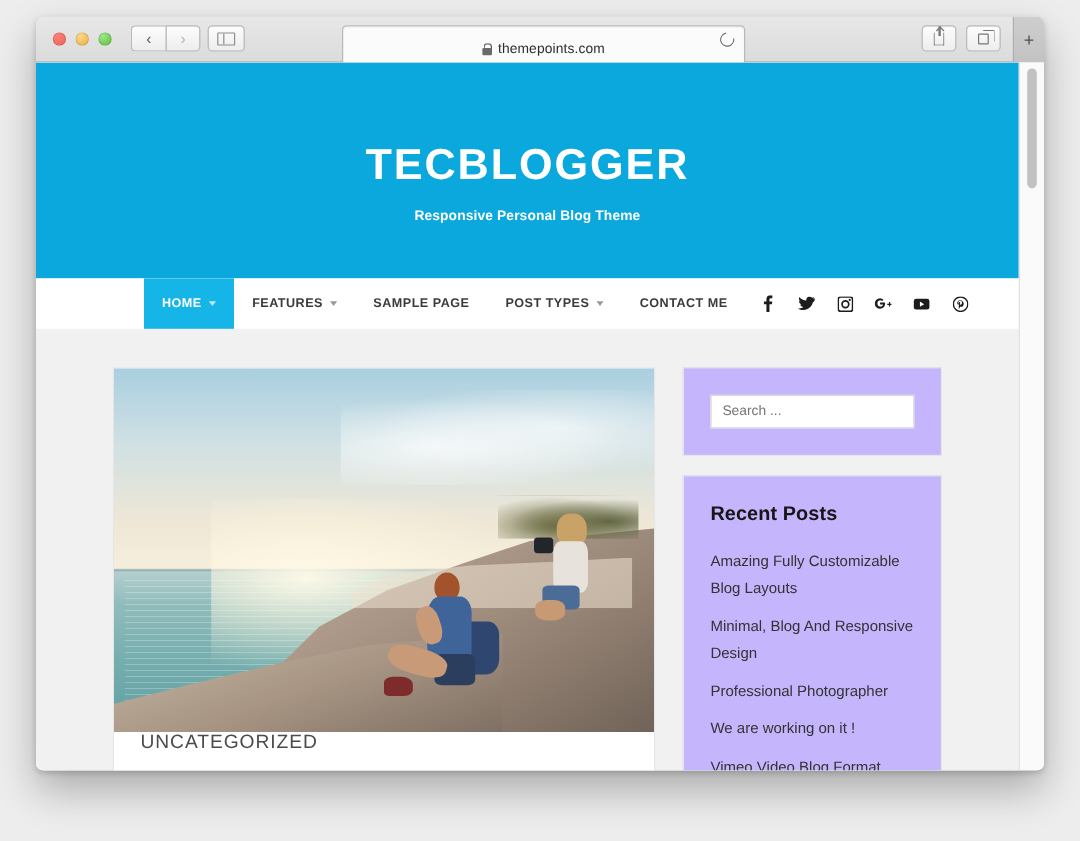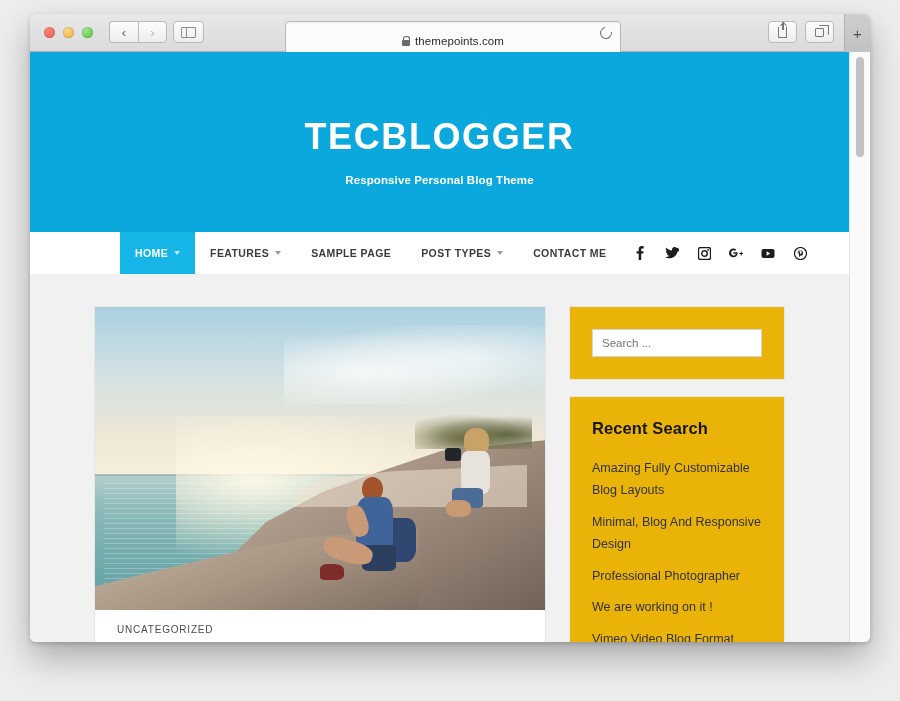--- a/index.html
+++ b/index.html
@@ -431,30 +431,30 @@
     width: 48%; height: 20%;
     background:#4b6c96; border-radius: 18%;
   }
   .fb-leg {
     position:absolute; left:0%; top:74%;
     width: 40%; height: 18%;
     background:#c79a74; border-radius: 38%;
   }
 
   .post-meta {
-    padding: 14px 22px 14px 22px;
-    font-size: 10px;
+    padding: 0 22px 14px 22px;
+    font-size: 16px;
     letter-spacing: 0.8px;
     color: #4b4b4b;
   }
 
   
   .sidebar { width: 216px; }
   .widget {
-    background: #eab308;
+    background: #c4b5fd;
     border: 1px solid #e6e6e6;
     padding: 22px;
     margin-bottom: 16px;
   }
   .search-input {
     width: 100%;
     height: 28px;
     border: 1px solid #d6d6d6;
     background: #fff;
     padding: 0 9px;
@@ -637,21 +637,21 @@
             <div class="post-meta">UNCATEGORIZED</div>
           </div>
         </div>
 
         <div class="sidebar">
           <div class="widget">
             <input class="search-input" type="text" placeholder="Search ..." style="">
           </div>
 
           <div class="widget">
-            <div class="widget-title">Recent Search</div>
+            <div class="widget-title">Recent Posts</div>
             <ul class="recent-list">
               <li class="recent-item">Amazing Fully Customizable Blog Layouts</li>
               <li class="recent-item">Minimal, Blog And Responsive Design</li>
               <li class="recent-item">Professional Photographer</li>
               <li class="recent-item">We are working on it !</li>
               <li class="recent-item">Vimeo Video Blog Format</li>
             </ul>
           </div>
         </div>
 

